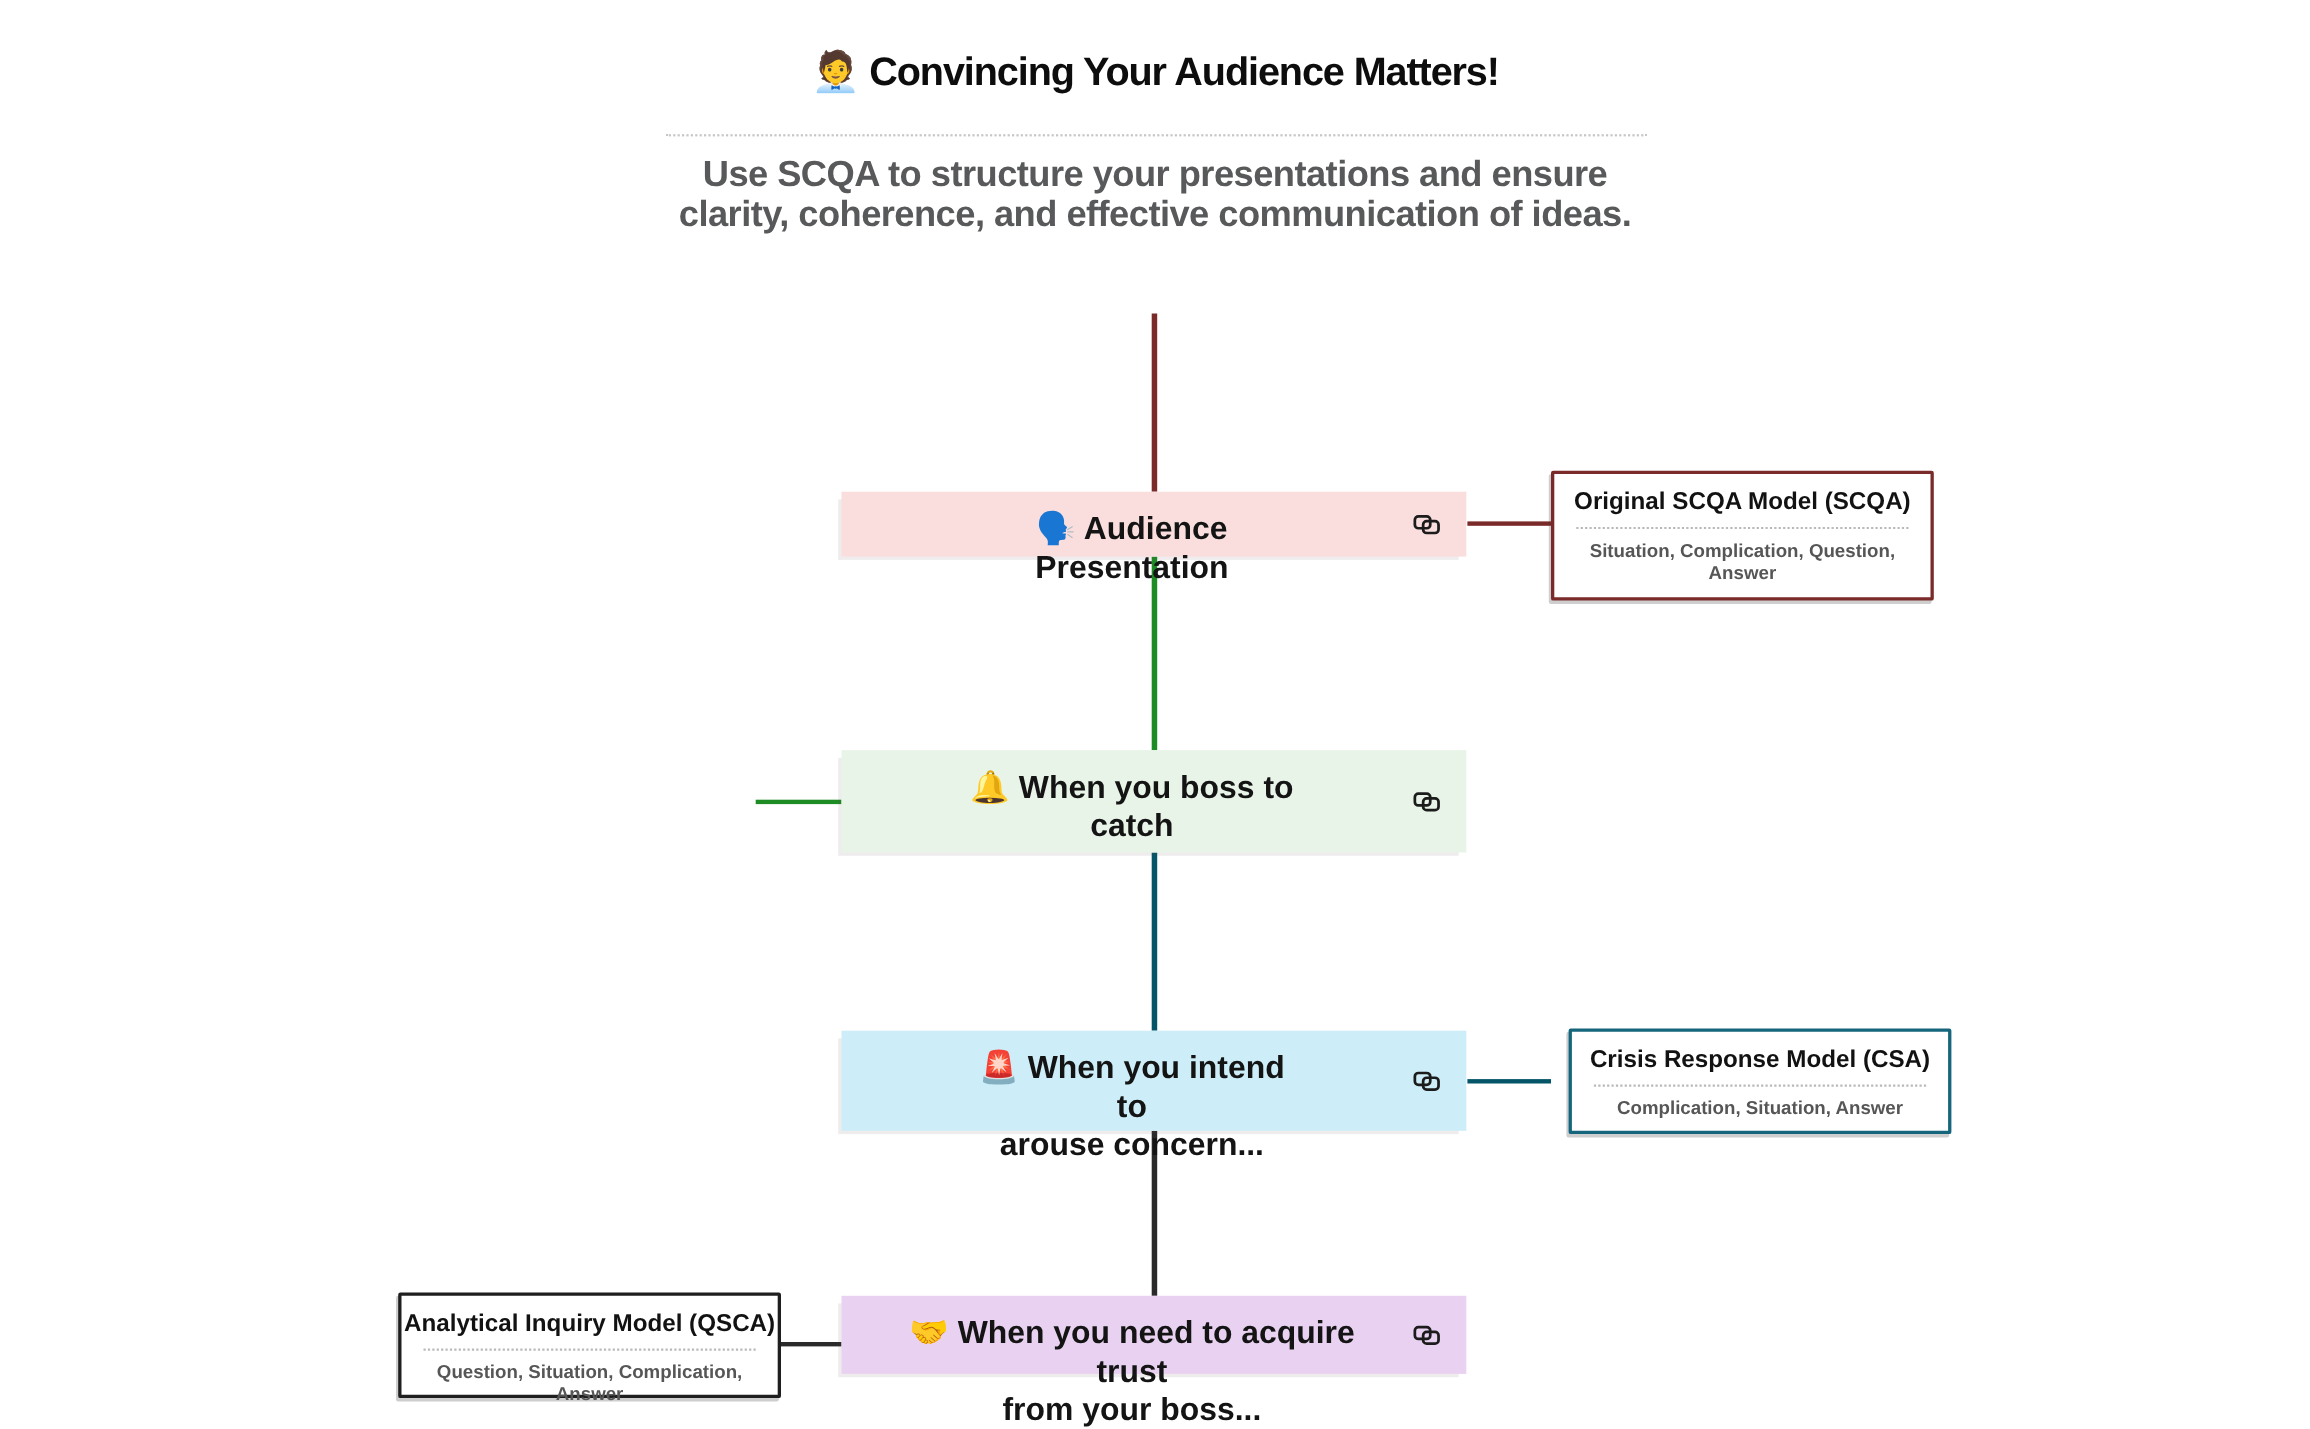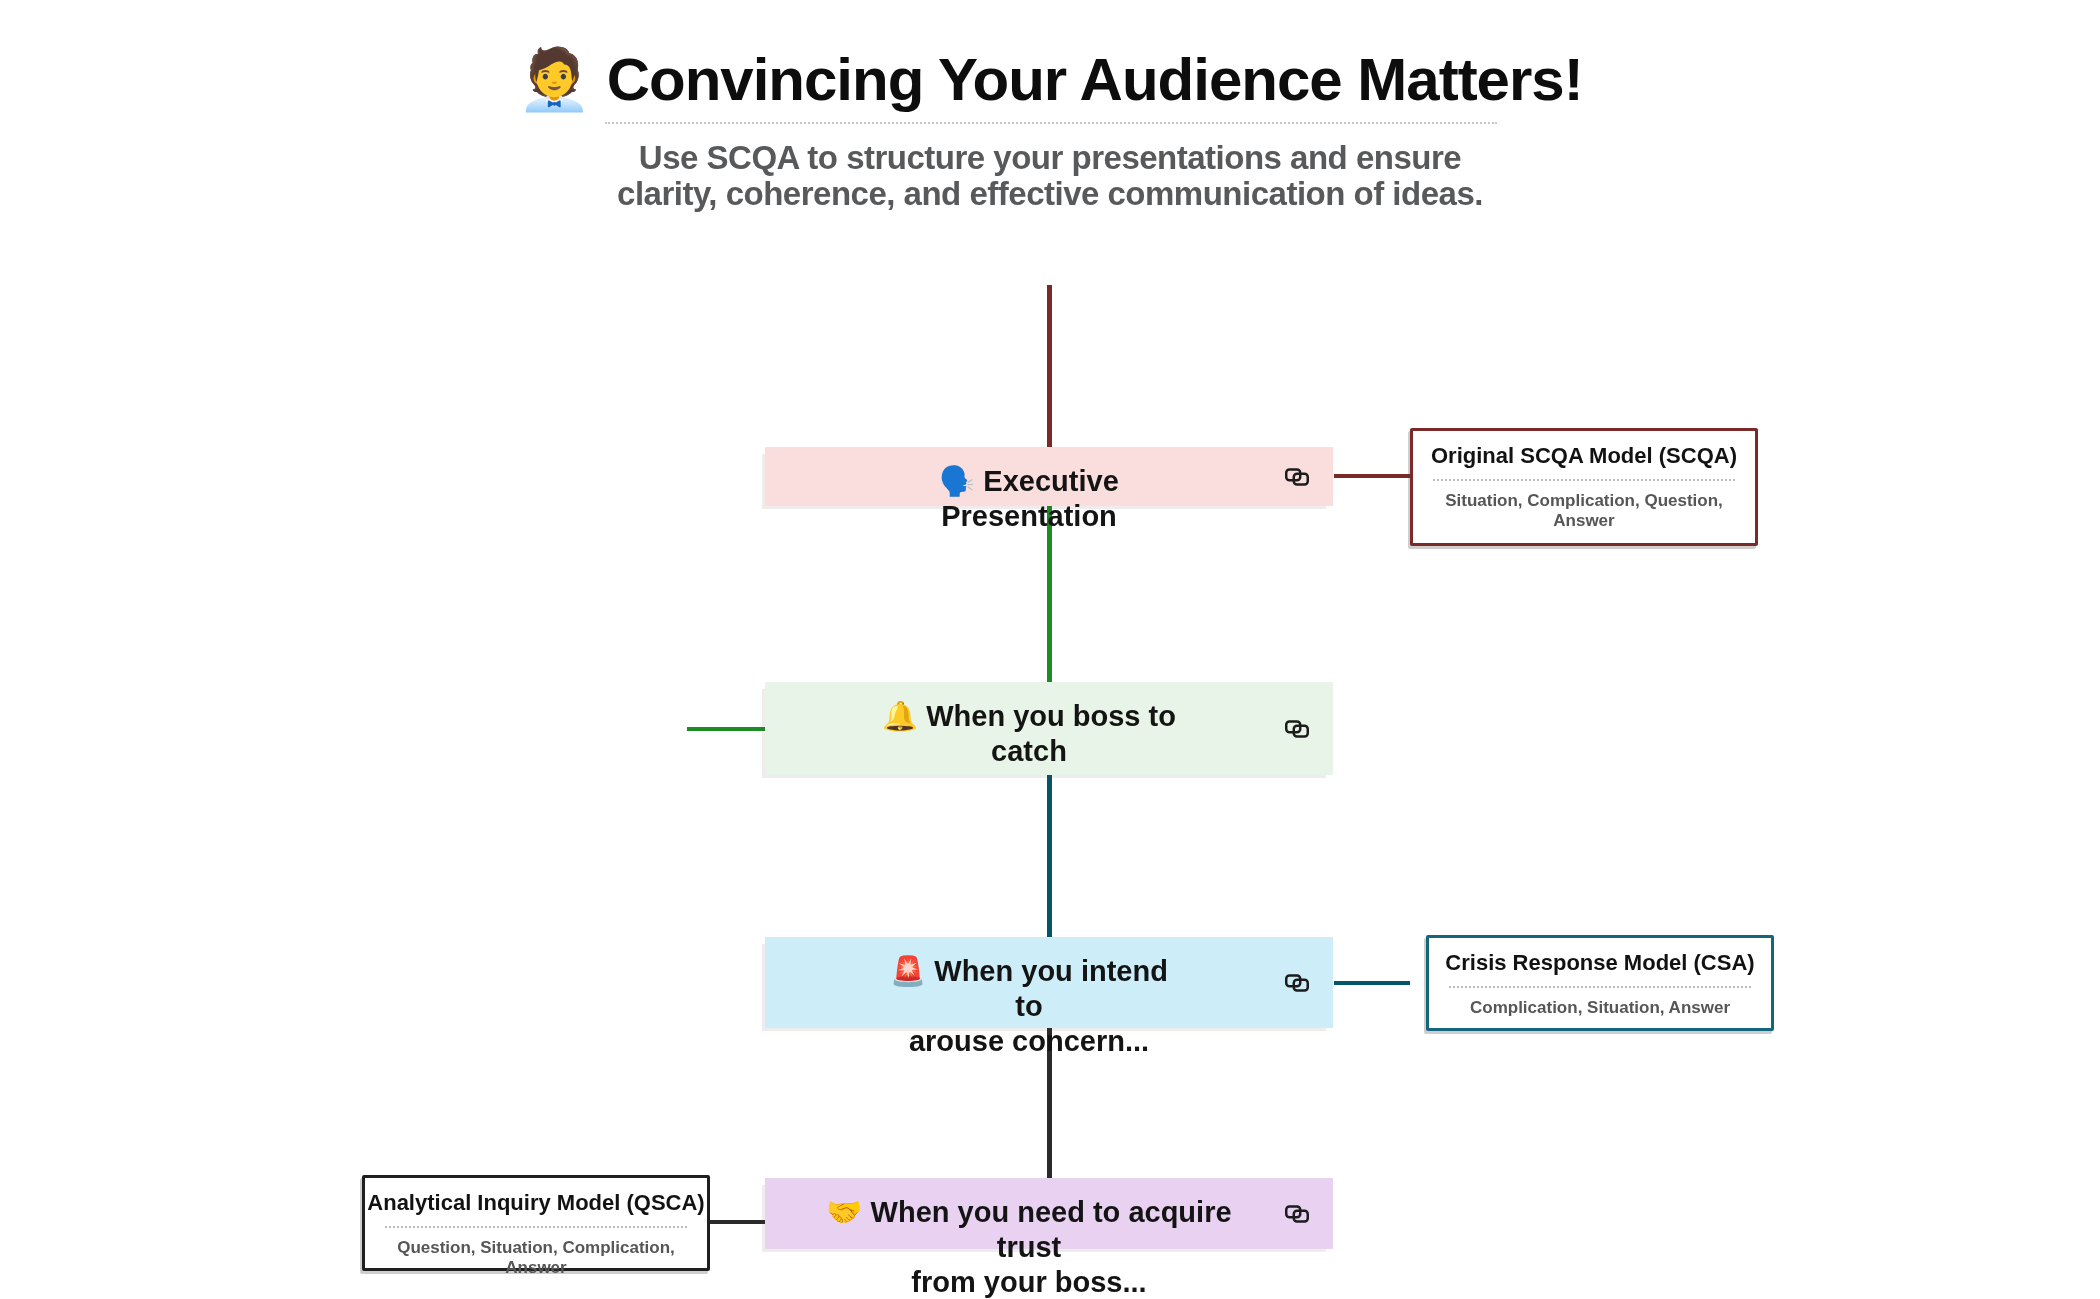--- a/index.html
+++ b/index.html
@@ -6,21 +6,21 @@
   html,body { background:#ffffff; }
   body {
     width:2100px; height:1299px; position:relative; overflow:hidden;
     font-family:"Liberation Sans", sans-serif;
   }
   .canvas { position:absolute; inset:0; }
 
   
   .page-title {
     position:absolute; top:44px; left:0; width:2100px;
-    text-align:center; font-size:60px; font-weight:bold; color:#0d0d0d;
+    text-align:center; font-size:36px; font-weight:bold; color:#0d0d0d;
     letter-spacing:-1px;
   }
   .title-divider {
     position:absolute; top:122px; left:605px; width:892px;
     border-top:2px dotted #c6c6c6;
   }
   .page-subtitle {
     position:absolute; top:140px; left:610px; width:880px;
     text-align:center; font-size:33px; line-height:36px;
     font-weight:bold; color:#58595b; letter-spacing:-0.5px;
@@ -96,21 +96,21 @@
   <div class="vline col-green l2"></div>
   <div class="vline col-teal  l3"></div>
   <div class="vline col-black l4"></div>
   <div class="hline col-red   h1"></div>
   <div class="hline col-green h2"></div>
   <div class="hline col-teal  h3"></div>
   <div class="hline col-black h4"></div>
 
   <div class="node n-pink">
     <div class="txt">
-      <div>🗣️ Executive</div>
+      <div>🗣️ Audience</div>
       <div>Presentation</div>
     </div>
     <button class="copy-btn">
       <svg viewBox="0 0 26 26" width="28" height="28">
         <rect x="3" y="6" width="13" height="10" rx="3" fill="none" stroke="#1c1c1c" stroke-width="2.3"></rect>
         <rect x="10" y="10" width="13" height="10" rx="3" fill="none" stroke="#1c1c1c" stroke-width="2.3"></rect>
       </svg>
     </button>
   </div>
 

